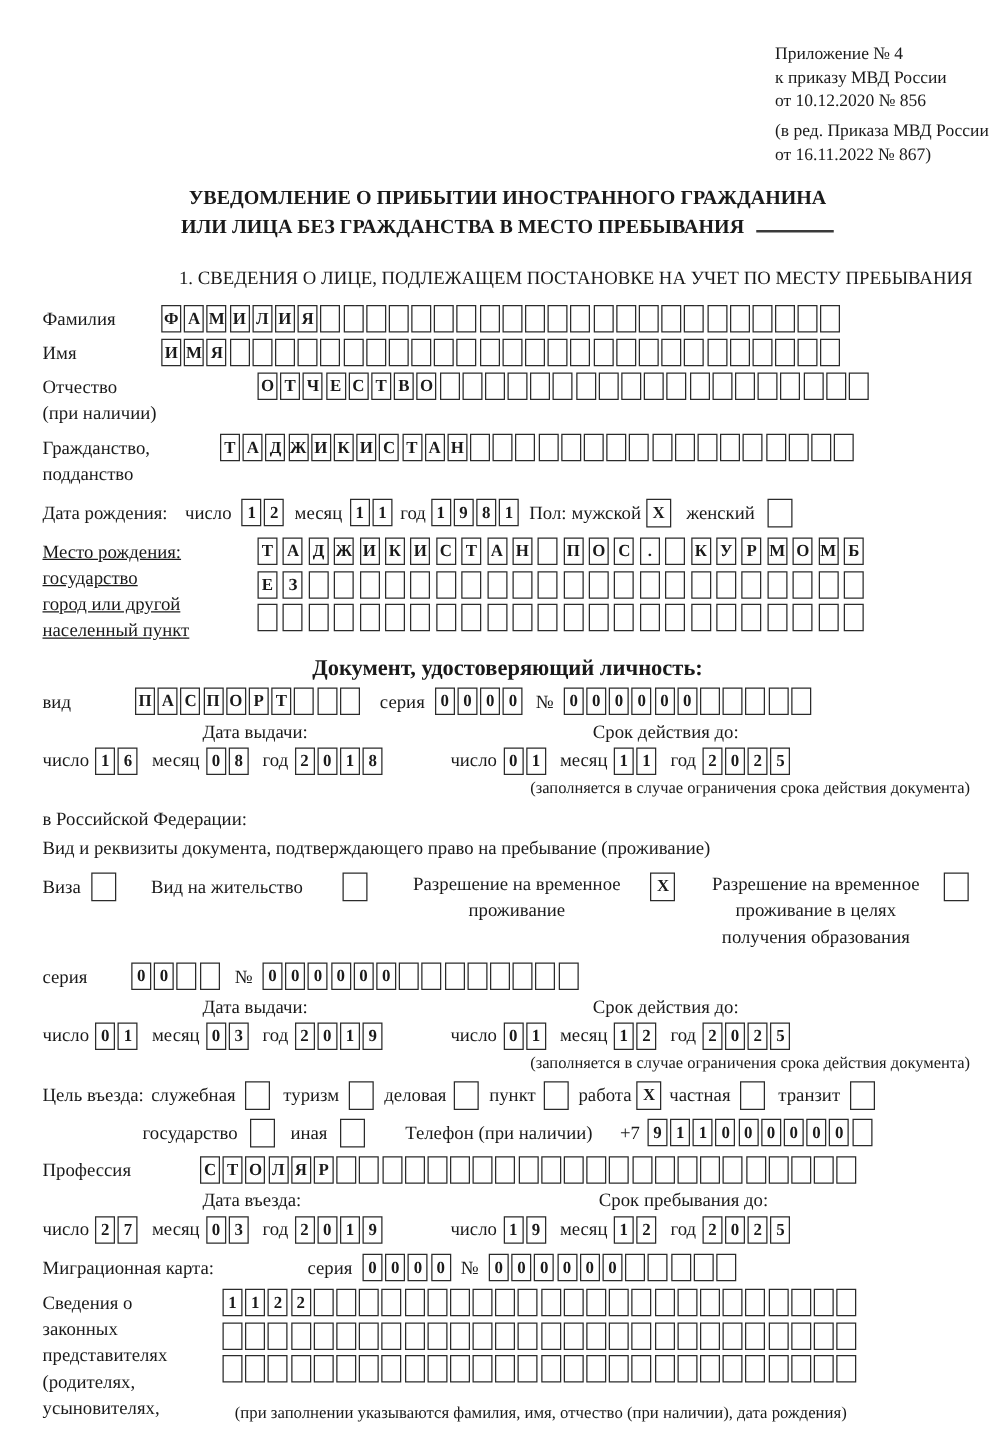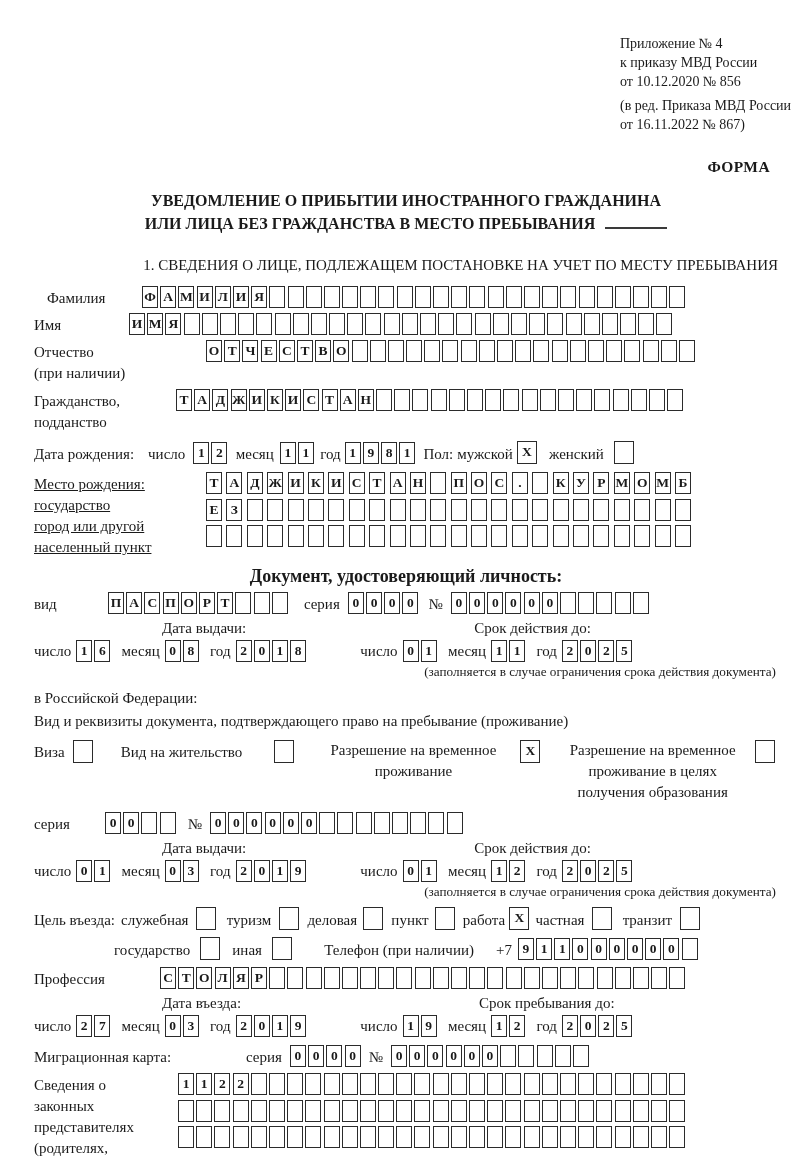--- a/index.html
+++ b/index.html
@@ -35,52 +35,51 @@
   .dghead { display:flex; font-size:15px; margin-top:6px; }
   .note { text-align:right; font-size:13.2px; margin-top:2px; padding-right:2px; }
 
   .dochead { text-align:center; font-weight:bold; font-size:18px; margin-top:8px; }
 
   .cbrow { display:flex; align-items:flex-start; margin-top:7px; }
   .cb { flex:none; }
   .cb .cell { width:20px; height:23px; line-height:20px; }
   .cbl { text-align:center; line-height:21px; }
 
-  .inline-row { display:flex; align-items:center; flex-wrap:nowrap; }
+  .inline-row { display:flex; flex-wrap:nowrap; }
   .inline-row > * { flex:none; }
   .sp4 { width:4px; } .sp6 { width:6px; } .sp8 { width:8px; } .sp10 { width:10px; }
   .sp14 { width:14px; } .sp22 { width:22px; } .sp30 { width:30px; }
 </style>
 </head>
 <body>
 
 <div class="page">
 
   <div class="apx">
     <div>Приложение № 4</div>
     <div>к приказу МВД России</div>
     <div>от 10.12.2020 № 856</div>
     <div class="apx-gap"></div>
     <div>(в ред. Приказа МВД России</div>
     <div>от 16.11.2022 № 867)</div>
   </div>
 
-  <div class="forma">ФОРМА</div>
 
   <div class="title">
     <div>УВЕДОМЛЕНИЕ О ПРИБЫТИИ ИНОСТРАННОГО ГРАЖДАНИНА</div>
     <div>
       <span>ИЛИ ЛИЦА БЕЗ ГРАЖДАНСТВА В МЕСТО ПРЕБЫВАНИЯ</span><span class="blank"></span>
     </div>
   </div>
 
   <div class="sechead">1. СВЕДЕНИЯ О ЛИЦЕ, ПОДЛЕЖАЩЕМ ПОСТАНОВКЕ НА УЧЕТ ПО МЕСТУ ПРЕБЫВАНИЯ</div>
 
   <div class="row" style="margin-top:12px;">
-    <div class="lbl" style="width:95px;margin-left:13px;">Фамилия</div>
+    <div class="lbl" style="width:95px;">Фамилия</div>
     <div class="cells">
         <span class="cell">Ф</span>
         <span class="cell">А</span>
         <span class="cell">М</span>
         <span class="cell">И</span>
         <span class="cell">Л</span>
         <span class="cell">И</span>
         <span class="cell">Я</span>
         <span class="cell"></span>
         <span class="cell"></span>

